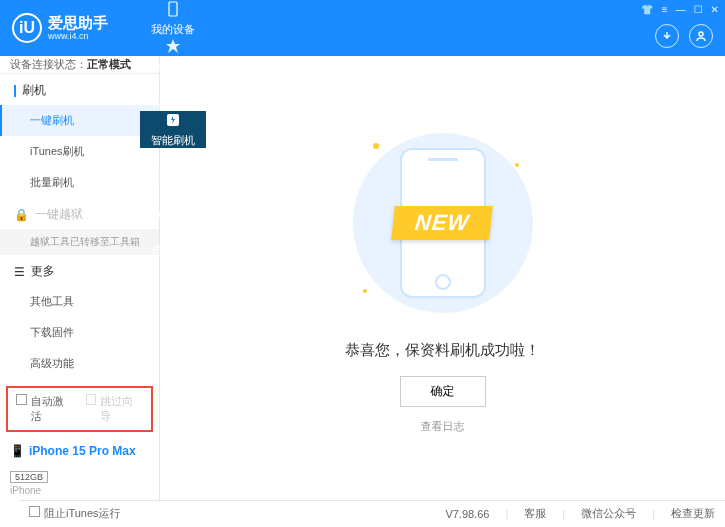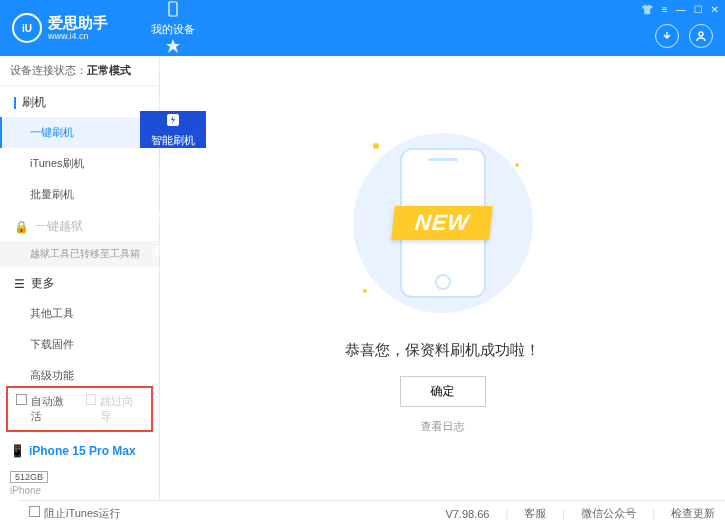--- a/index.html
+++ b/index.html
@@ -1,32 +1,32 @@
 <!DOCTYPE html>
 <html><head>
 <meta charset="utf-8">
 <style>
 * { margin:0; padding:0; box-sizing:border-box; font-family:"Microsoft YaHei",sans-serif; }
 body { width:725px; height:527px; background:#fff; overflow:hidden; font-size:12px; color:#333; }
 .header { height:56px; background:#1a8cff; display:flex; align-items:center; color:#fff; position:relative; }
 .logo-block { width:140px; display:flex; align-items:center; padding-left:12px; gap:6px; }
-.logo-circle { width:30px; height:30px; border:2px solid #fff; border-radius:50%; display:flex; align-items:center; justify-content:center; font-weight:bold; font-size:10px; }
+.logo-circle { width:30px; height:30px; border:2px solid #fff; border-radius:50%; display:flex; align-items:center; justify-content:center; font-weight:bold; font-size:16px; }
 .logo-text .t1 { font-size:15px; font-weight:bold; line-height:1; }
 .logo-text .t2 { font-size:9px; opacity:.9; line-height:1; margin-top:2px; }
 .nav { display:flex; height:100%;flex-direction:column; }
 .nav-item { width:66px; display:flex; flex-direction:column; align-items:center; justify-content:center; gap:4px; cursor:pointer; font-size:11px; }
-.nav-item.active { background:#1d4ed8; }
+.nav-item.active { background:#0c4a6e; }
 .nav-icon { width:20px; height:18px; display:flex; align-items:center; justify-content:center; }
 .win-controls { position:absolute; top:4px; right:6px; display:flex; gap:8px; font-size:10px; opacity:.9; align-items:center;}
 .win-controls span { cursor:pointer; }
 .head-right { position:absolute; right:12px; bottom:8px; display:flex; gap:10px; }
 .circ-btn { width:24px; height:24px; border:1.5px solid rgba(255,255,255,.8); border-radius:50%; display:flex; align-items:center; justify-content:center; cursor:pointer; }
 .body { display:flex; height:444px; }
 .sidebar { width:160px; border-right:1px solid #e6e6e6; display:flex; flex-direction:column; }
-.status-bar { height:30px; display:flex; align-items:center; padding:0 10px; font-size:11px; color:#666; border-bottom:1px solid #eee;}
+.status-bar { height:18px; display:flex; align-items:center; padding:0 10px; font-size:11px; color:#666; border-bottom:1px solid #eee;}
 .status-bar b { color:#333; }
 .sb-body { flex:1; overflow:auto; }
 .sb-group { padding:8px 12px 6px 14px; font-size:12px; color:#333; display:flex; align-items:center; gap:6px; }
 .sb-group .bar { width:2px; height:12px; background:#1a8cff; }
 .sb-group.locked { color:#bbb; }
 .sb-item { padding:8px 10px 8px 30px; font-size:11px; color:#555; cursor:pointer; }
 .sb-item.active { background:#eaf3ff; color:#1a8cff; border-left:2px solid #1a8cff; padding-left:28px;}
 .sb-item.note { background:#f5f5f5; color:#999; font-size:10px; line-height:1.4; padding:6px 10px 6px 30px; cursor:default;}
 .red-box { border:2px solid #e74c3c; margin:4px 6px 6px; padding:6px 8px; }
 .chk { display:flex; gap:4px; font-size:11px; color:#666; }

